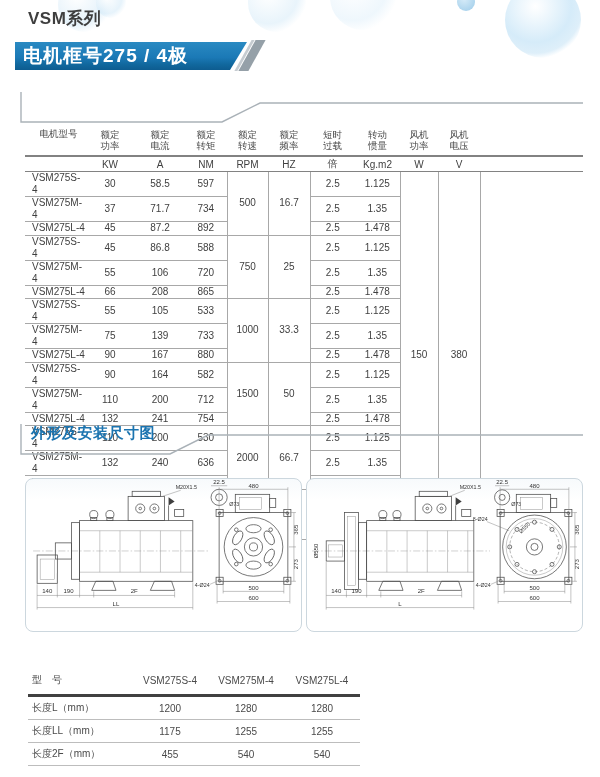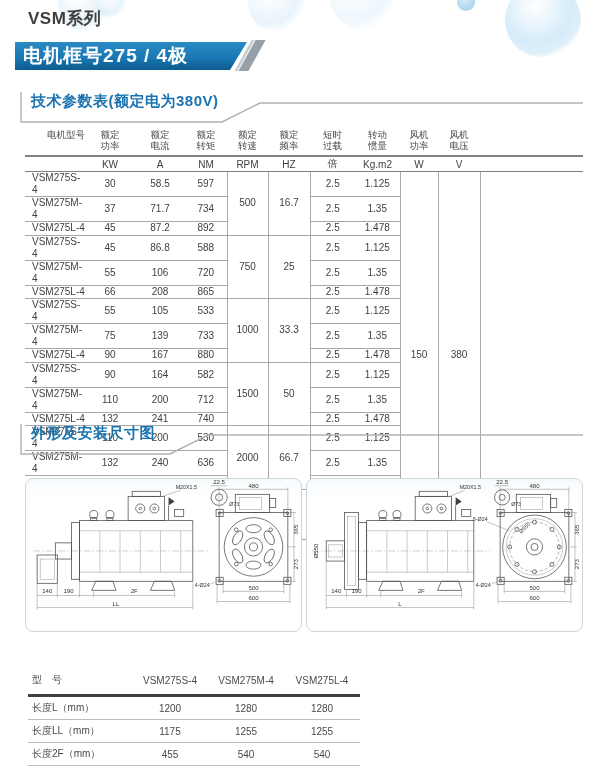--- a/index.html
+++ b/index.html
@@ -31,21 +31,21 @@
   .sec2{top:422px;padding-left:41px;}
   .sec svg{position:absolute;left:0;top:0;}
   .sec-t{position:absolute;left:11px;top:2px;font-size:15px;font-weight:bold;color:#1b74b0;letter-spacing:.5px;}
 
   
   #spec-table{position:absolute;left:25px;top:127px;width:558px;border-collapse:collapse;
               table-layout:fixed;font-size:10px;color:#3f3f3f;}
   #spec-table th,#spec-table td{padding:0;overflow:hidden;}
   .ch{font-weight:normal;font-size:9.5px;line-height:11px;white-space:pre-line;color:#4a4a4a;
       border-bottom:2px solid #828282;padding:2px 0 4px 0 !important;text-align:center;vertical-align:top;}
-  th.ch:first-child{text-align:right;padding-left:7px !important;}
+  th.ch:first-child{text-align:center;padding-left:7px !important;font-family:Liberation Mono, monospace;}
   .un{font-weight:normal;font-size:10px;border-bottom:1px solid #828282;height:14px;text-align:center;color:#3f3f3f;margin-top:6px;}
   #spec-table td{text-align:center;height:12.6px;line-height:12px;}
   .md{text-align:left !important;padding-left:7px !important;border-bottom:1px solid #a8a8a8;}
   .nm{border-bottom:1px solid #a8a8a8;}
   .gp{border-bottom:1px solid #a8a8a8;vertical-align:middle;}
   .gl{border-left:1px solid #a8a8a8;border-right:1px solid #a8a8a8;}
   .gr{border-right:1px solid #a8a8a8;}
   .fan{vertical-align:middle;border-bottom:1px solid #a8a8a8;}
   .fl{border-left:1px solid #a8a8a8;border-right:1px solid #a8a8a8;}
   .fr{border-right:1px solid #a8a8a8;}
@@ -92,21 +92,20 @@
   <div class="banner">
     <span>电机框号275 / 4极</span>
   </div>
   <div class="slash s1"></div>
   <div class="slash s2"></div>
 
   <div class="sec sec1">
     <svg width="565" height="36">
       <polyline class="dl" points="1,2 1,32 202,32 240,13 563,13" style="stroke:#aab2b8;stroke-width:1.4"></polyline>
     </svg>
-    <span class="sec-t">技术参数表(额定电为380V)</span>
   </div>
 
   <table id="spec-table">
       <colgroup>
         <col style="width:60px">
         <col style="width:50px">
         <col style="width:50px">
         <col style="width:42px">
         <col style="width:41px">
         <col style="width:42px">
@@ -250,21 +249,21 @@
           <td class="nm">110</td>
           <td class="nm">200</td>
           <td class="nm">712</td>
           <td class="nm">2.5</td>
           <td class="nm">1.35</td>
         </tr>
         <tr>
           <td class="md">VSM275L-4</td>
           <td class="nm">132</td>
           <td class="nm">241</td>
-          <td class="nm">740</td>
+          <td class="nm">754</td>
           <td class="nm">2.5</td>
           <td class="nm">1.478</td>
         </tr>
         <tr>
           <td class="md">VSM275S-4</td>
           <td class="nm">110</td>
           <td class="nm">200</td>
           <td class="nm">530</td>
           <td class="gp gl" rowspan="3">2000</td>
           <td class="gp gr" rowspan="3">66.7</td>

